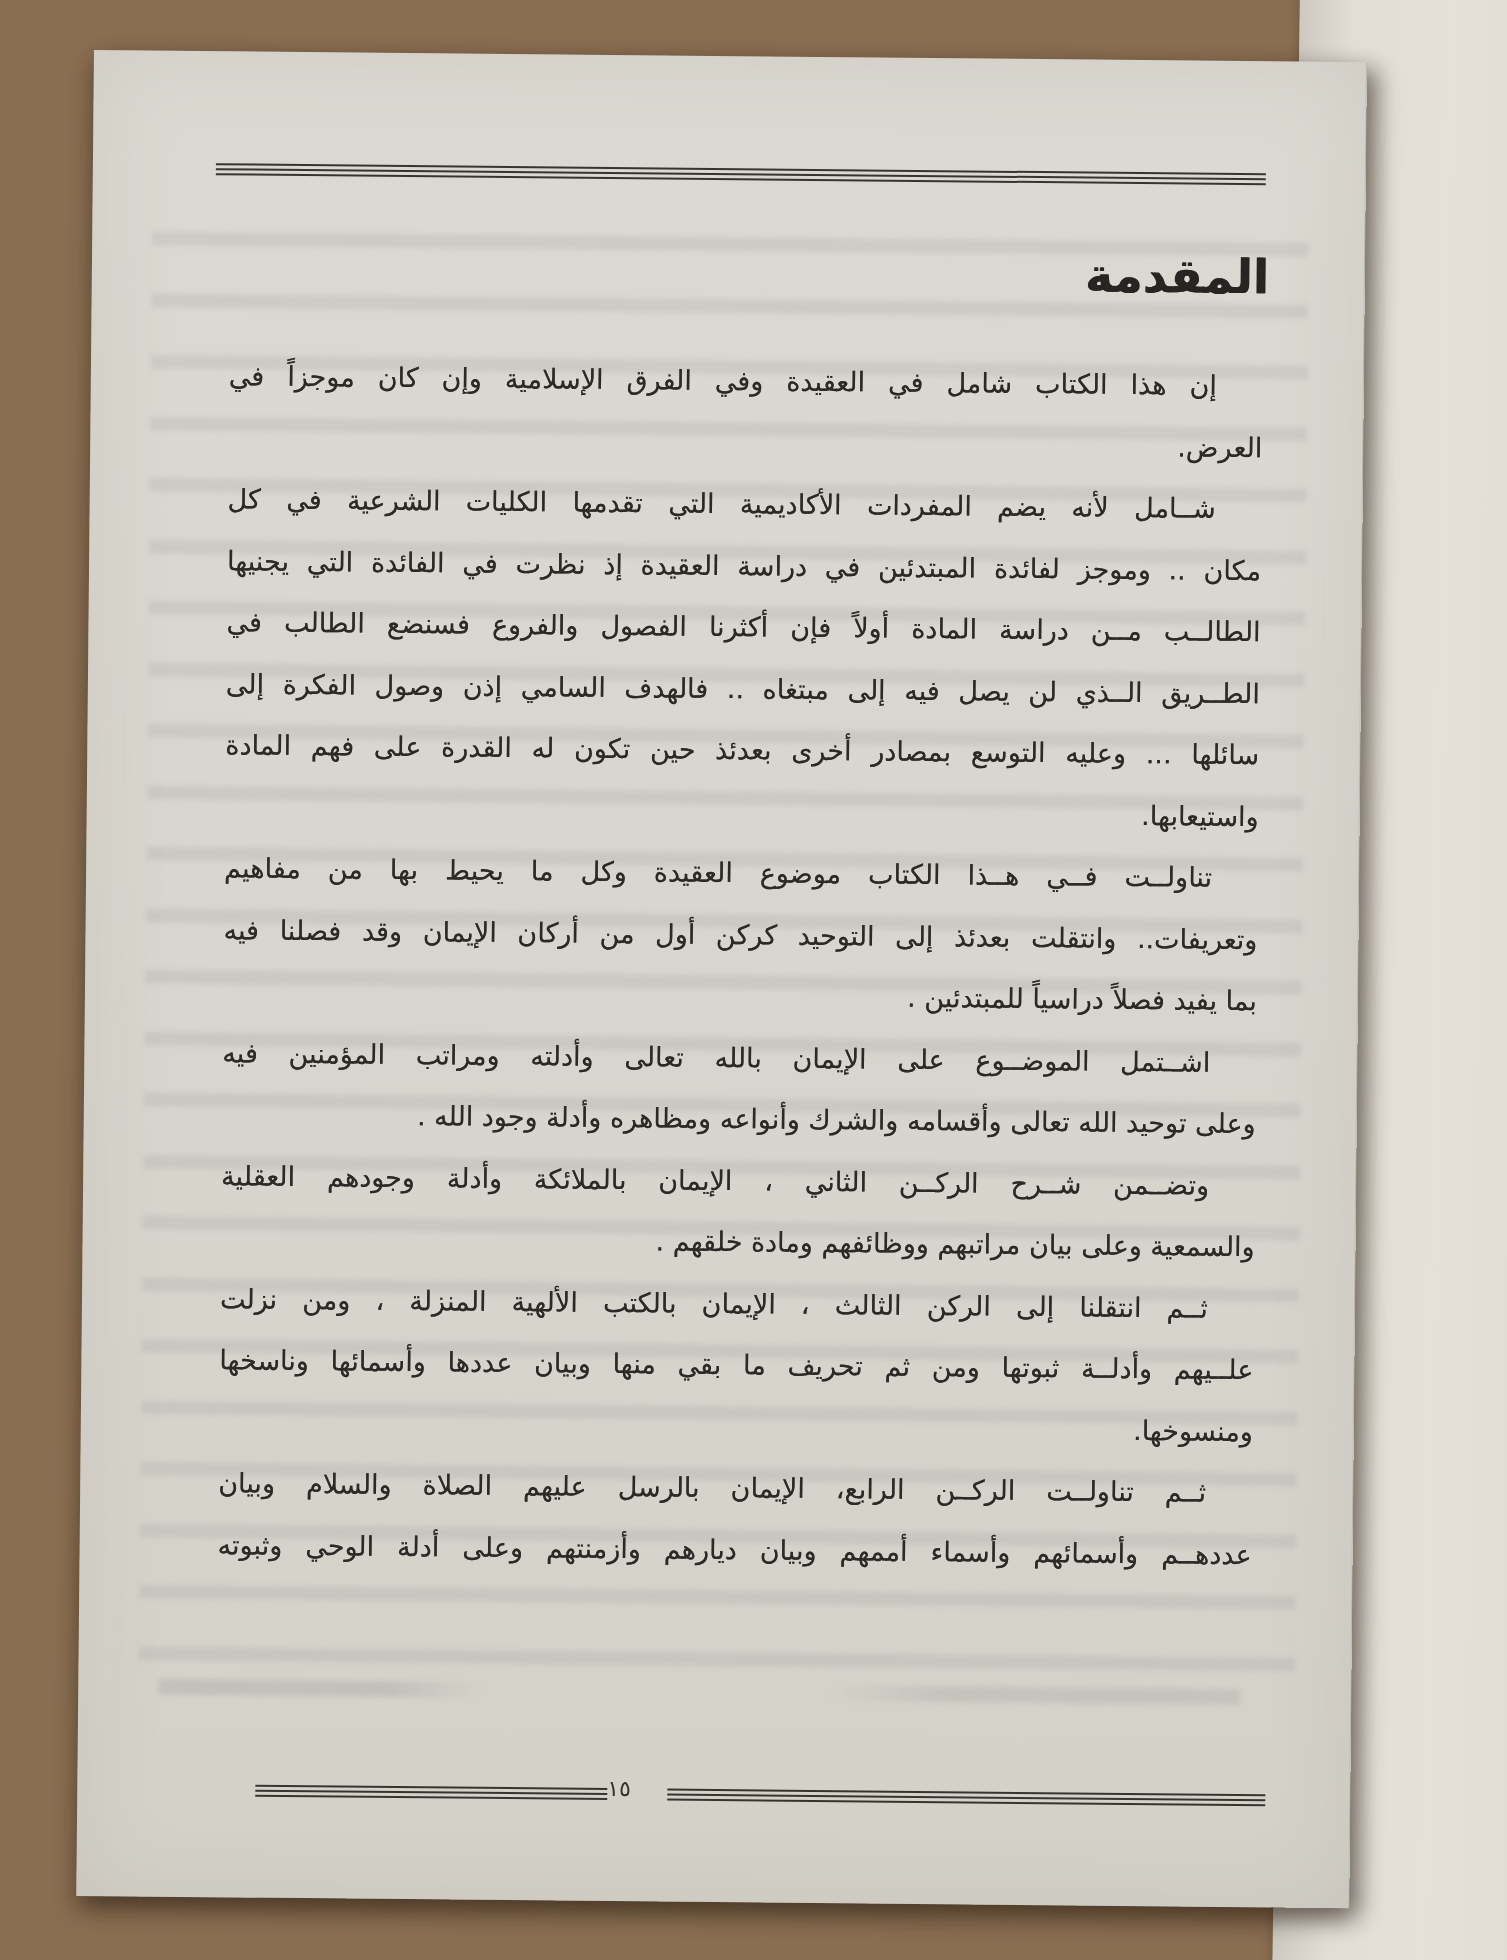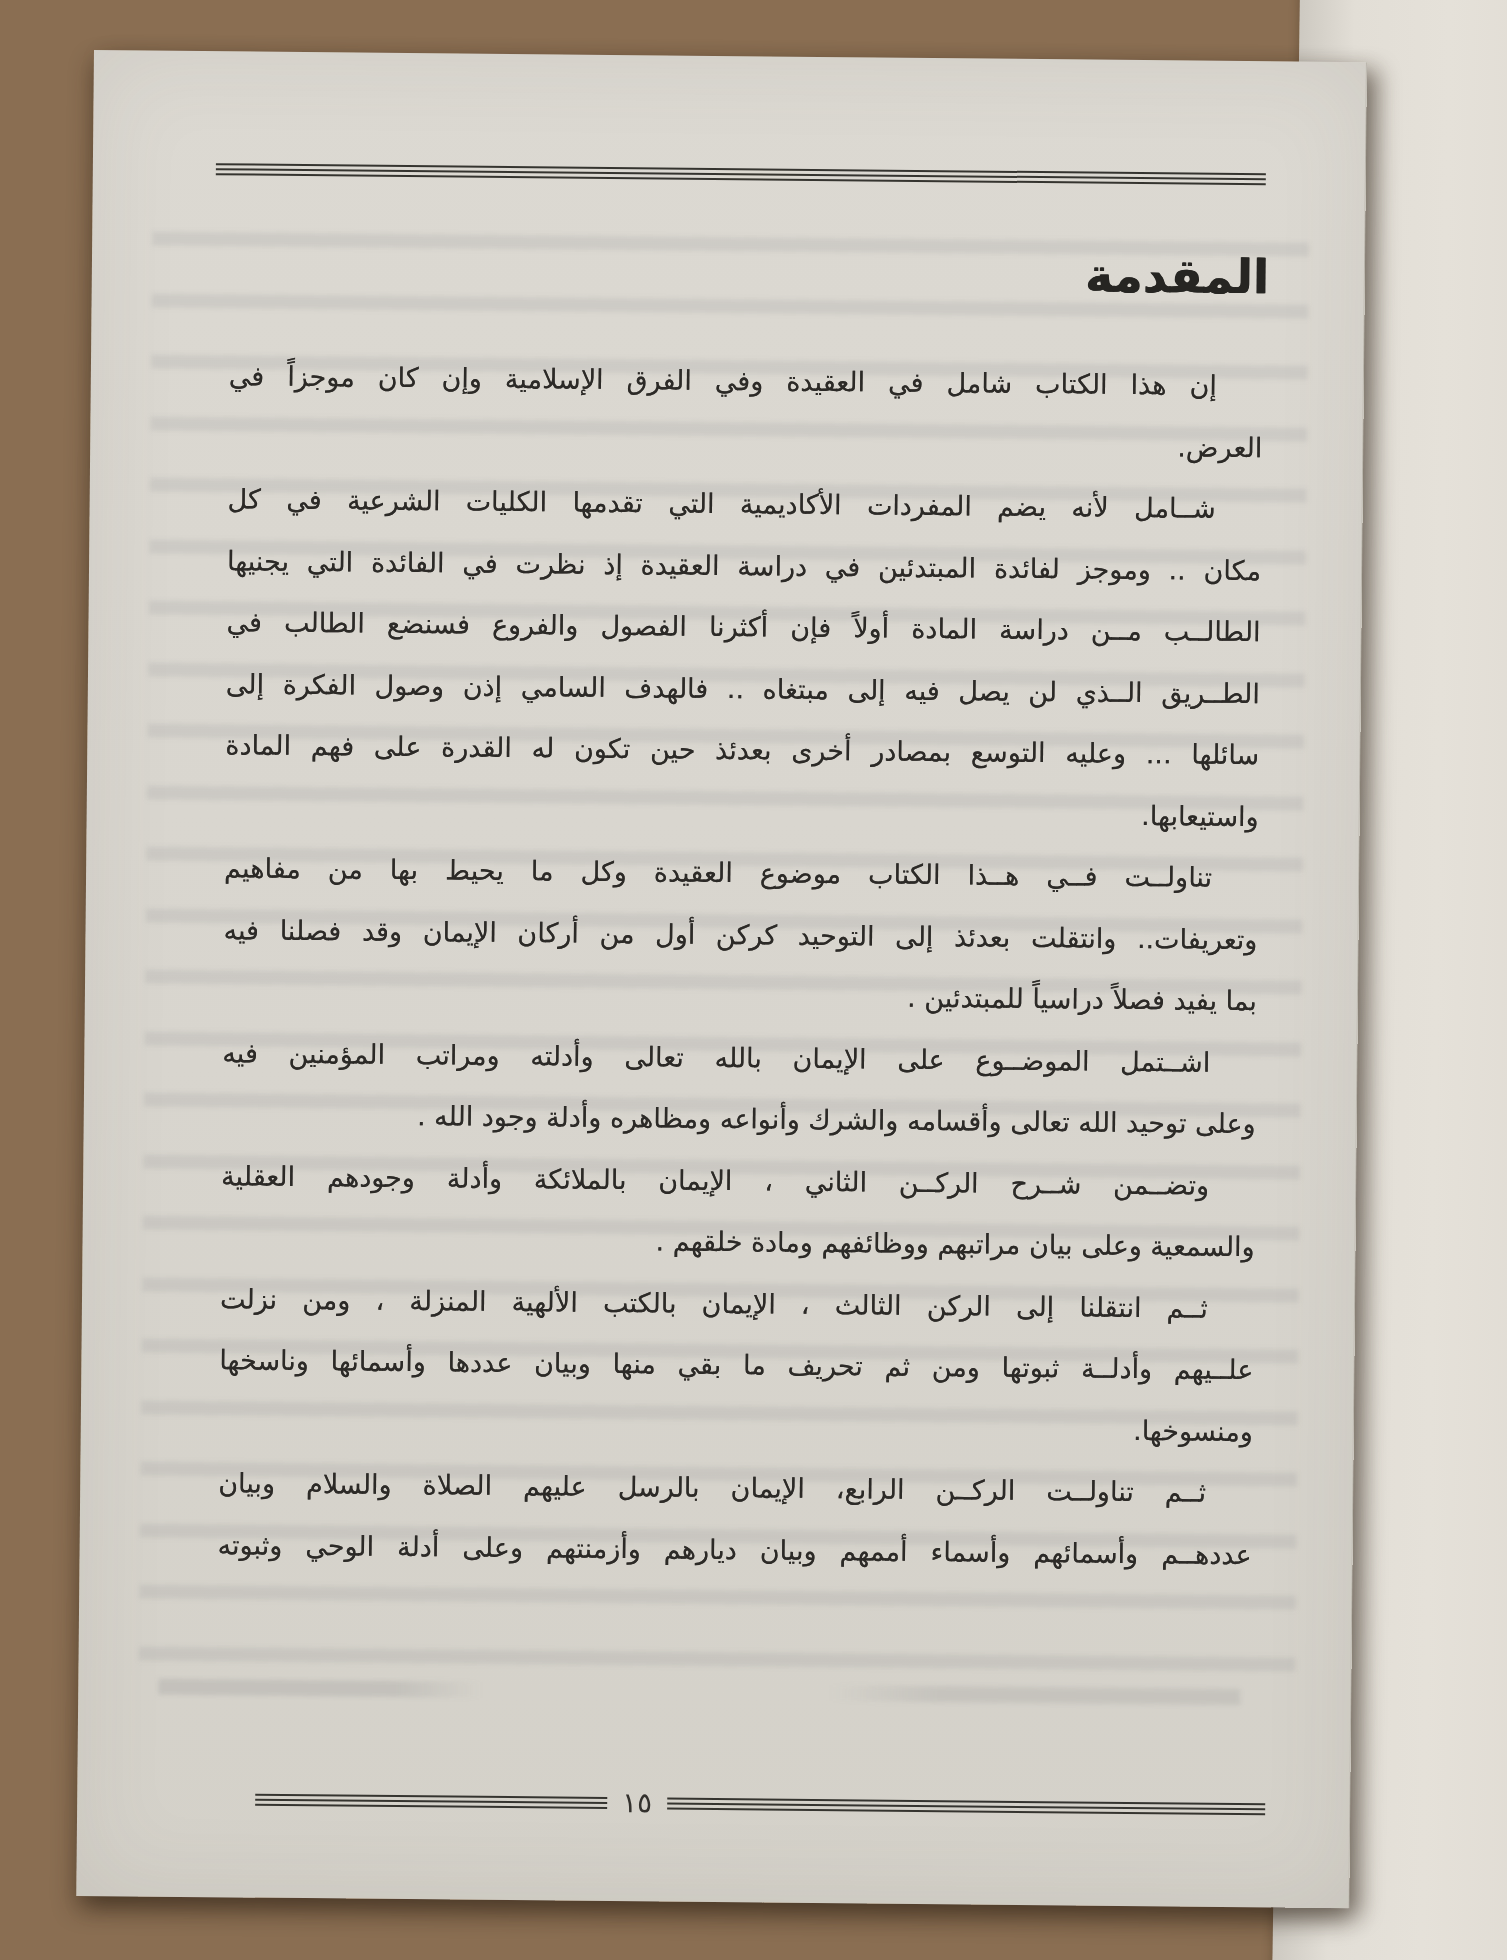--- a/index.html
+++ b/index.html
@@ -76,24 +76,23 @@
   .line{text-align:justify;text-align-last:justify;}
   .line.end{text-align-last:right;}
   .line.first{text-indent:46px;}
   .rule-bottom{
     position:absolute;top:1726px;left:178px;right:84px;
     display:flex;align-items:center;
   }
   .seg-l{width:352px;}
   .seg-r{flex:1;}
   .page-num{
-    width:60px;text-align:center;
-    font-size:28px;color:#33312d;
+    width:60px;
+    font-size:22px;color:#33312d;
     transform:translateY(-5px);
-    margin-top:10px;
   }
 </style>
 </head>
 <body>
 
 <div class="wood"></div>
 
 <div class="next-page"></div>
 
 <div class="page">

